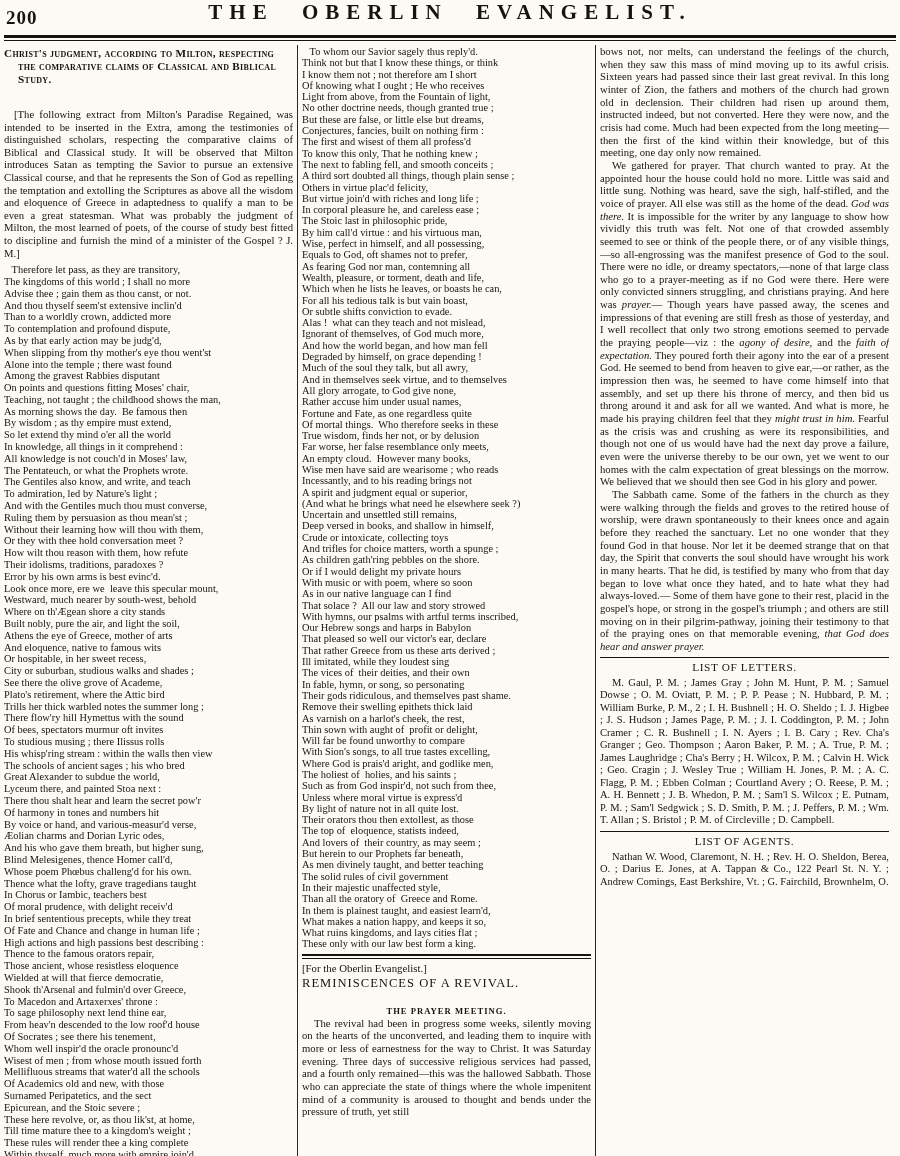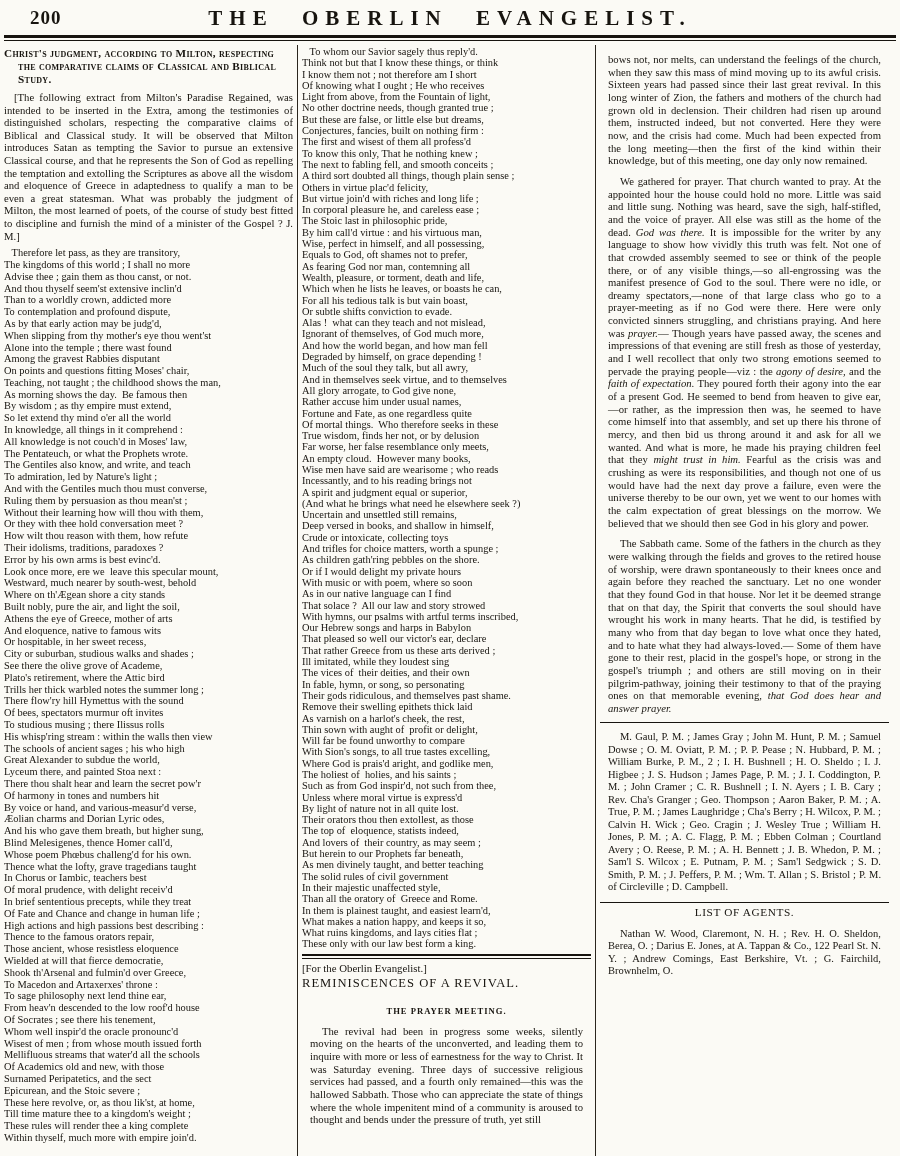--- a/index.html
+++ b/index.html
@@ -5,46 +5,46 @@
   html,body{margin:0;padding:0;}
   body{
     width:900px;height:1156px;overflow:hidden;
     background:#fbfaf5;color:#17140f;
     font-family:"Liberation Serif", serif;
     -webkit-font-smoothing:antialiased;
   }
   .page{width:900px;height:1156px;position:relative;}
   
   .header{position:relative;height:32px;}
-  .pagenum{position:absolute;left:30px;top:7px;font-size:19px;font-weight:bold;letter-spacing:1px;}
+  .pagenum{position:absolute;left:6px;top:7px;font-size:19px;font-weight:bold;letter-spacing:1px;}
   .masthead{
-    text-align:center;padding-top:6px;font-size:21px;font-weight:bold;
+    text-align:center;font-size:21px;font-weight:bold;
     letter-spacing:7px;word-spacing:16px;
   }
   .hrule{margin:3px 4px 0 4px;border-top:3px solid #17140f;border-bottom:1px solid #17140f;height:2px;}
   
   .cols{display:flex;align-items:stretch;padding:4px 7px 0 4px;height:1112px;overflow:hidden;font-family:Liberation Serif, serif;}
   .col{width:289px;overflow:hidden;}
   .vrule{width:1px;background:#2a251d;margin:0 4px;}
   
   .a1-head{
     font-size:11.2px;line-height:13px;font-weight:bold;font-variant:small-caps;
     padding-left:14px;text-indent:-14px;margin-top:2px;letter-spacing:.3px;
   }
-  .a1-intro{font-size:10.7px;line-height:12.6px;text-align:justify;text-indent:10px;margin-top:5px;}
+  .a1-intro{font-size:10.7px;line-height:12.6px;text-align:justify;text-indent:10px;margin-top:22px;}
   .poem{margin-top:5px;}
   .poem .poem-line{font-size:10.4px;line-height:11.8px;white-space:pre;overflow:hidden;}
   .poem2{margin-top:1px;}
   .poem2 .poem-line{line-height:11.3px;}
   
   .sect-rule{margin:4px 0 3px 0;border-top:2px solid #17140f;border-bottom:1px solid #17140f;height:2px;}
   .a2-attr{text-align:left;font-size:10.8px;line-height:13px;}
   .a2-title{text-align:left;font-size:12.6px;line-height:16px;letter-spacing:1px;}
   .a2-sub{text-align:center;font-size:8.6px;line-height:11px;font-weight:bold;letter-spacing:1px;margin-top:15px;}
-  .prose{font-size:10.7px;line-height:12.65px;text-align:justify;margin:8px;}
+  .prose{font-size:10.7px;line-height:12.65px;text-align:justify;margin:0;}
   .prose.indent{text-indent:12px;}
   .prose + .prose{margin-top:0;}
   .it{font-style:italic;}
   
   .list-rule{border-top:1.5px solid #17140f;margin:4px 0 2px 0;}
   .list-title{text-align:center;font-size:11.3px;line-height:15px;letter-spacing:.6px;margin:1px 0 2px 0;}
   .listbody{font-size:10.5px;line-height:12.5px;}
 </style>
 </head>
 <body>
@@ -98,21 +98,21 @@
           <div class="poem-line">And eloquence, native to famous wits</div>
           <div class="poem-line">Or hospitable, in her sweet recess,</div>
           <div class="poem-line">City or suburban, studious walks and shades ;</div>
           <div class="poem-line">See there the olive grove of Academe,</div>
           <div class="poem-line">Plato's retirement, where the Attic bird</div>
           <div class="poem-line">Trills her thick warbled notes the summer long ;</div>
           <div class="poem-line">There flow'ry hill Hymettus with the sound</div>
           <div class="poem-line">Of bees, spectators murmur oft invites</div>
           <div class="poem-line">To studious musing ; there Ilissus rolls</div>
           <div class="poem-line">His whisp'ring stream : within the walls then view</div>
-          <div class="poem-line">The schools of ancient sages ; his who high</div>
+          <div class="poem-line">The schools of ancient sages ; his who bred</div>
           <div class="poem-line">Great Alexander to subdue the world,</div>
           <div class="poem-line">Lyceum there, and painted Stoa next :</div>
           <div class="poem-line">There thou shalt hear and learn the secret pow'r</div>
           <div class="poem-line">Of harmony in tones and numbers hit</div>
           <div class="poem-line">By voice or hand, and various-measur'd verse,</div>
           <div class="poem-line">Æolian charms and Dorian Lyric odes,</div>
           <div class="poem-line">And his who gave them breath, but higher sung,</div>
           <div class="poem-line">Blind Melesigenes, thence Homer call'd,</div>
           <div class="poem-line">Whose poem Phœbus challeng'd for his own.</div>
           <div class="poem-line">Thence what the lofty, grave tragedians taught</div>
@@ -235,20 +235,21 @@
     </div>
 
     <div class="vrule"></div>
 
     <div class="col">
       <p class="prose"><span>bows not, nor melts, can understand the feelings of the church, when they saw this mass of mind moving up to its awful crisis.  Sixteen years had passed since their last great revival.  In this long winter of Zion, the fathers and mothers of the church had grown old in declension.  Their children had risen up around them, instructed indeed, but not converted.  Here they were now, and the crisis had come.  Much had been expected from the long meeting—then the first of the kind within their knowledge, but of this meeting, one day only now remained.</span></p>
       <p class="prose indent"><span>We gathered for prayer.  That church wanted to pray.  At the appointed hour the house could hold no more.  Little was said and little sung.  Nothing was heard, save the sigh, half-stifled, and the voice of prayer.  All else was still as the home of the dead.  </span><span class="it">God was there.</span><span>  It is impossible for the writer by any language to show how vividly this truth was felt.  Not one of that crowded assembly seemed to see or think of the people there, or of any visible things,—so all-engrossing was the manifest presence of God to the soul.  There were no idle, or dreamy spectators,—none of that large class who go to a prayer-meeting as if no God were there.  Here were only convicted sinners struggling, and christians praying.  And here was </span><span class="it">prayer.</span><span>— Though years have passed away, the scenes and impressions of that evening are still fresh as those of yesterday, and I well recollect that only two strong emotions seemed to pervade the praying people—viz : the </span><span class="it">agony of desire,</span><span> and the </span><span class="it">faith of expectation.</span><span>  They poured forth their agony into the ear of a present God.  He seemed to bend from heaven to give ear,—or rather, as the impression then was, he seemed to have come himself into that assembly, and set up there his throne of mercy, and then bid us throng around it and ask for all we wanted.  And what is more, he made his praying children feel that they </span><span class="it">might trust in him.</span><span>  Fearful as the crisis was and crushing as were its responsibilities, and though not one of us would have had the next day prove a failure, even were the universe thereby to be our own, yet we went to our homes with the calm expectation of great blessings on the morrow.  We believed that we should then see God in his glory and power.</span></p>
       <p class="prose indent"><span>The Sabbath came.  Some of the fathers in the church as they were walking through the fields and groves to the retired house of worship, were drawn spontaneously to their knees once and again before they reached the sanctuary.  Let no one wonder that they found God in that house.  Nor let it be deemed strange that on that day, the Spirit that converts the soul should have wrought his work in many hearts.  That he did, is testified by many who from that day began to love what once they hated, and to hate what they had always-loved.— Some of them have gone to their rest, placid in the gospel's hope, or strong in the gospel's triumph ; and others are still moving on in their pilgrim-pathway, joining their testimony to that of the praying ones on that memorable evening, </span><span class="it">that God does hear and answer prayer.</span></p>
 
       <div class="list-rule"></div>
+      <div class="list-title">LIST OF LETTERS.</div>
       <p class="prose indent listbody">M. Gaul, P. M. ;  James Gray ;  John M. Hunt, P. M. ; Samuel Dowse ;  O. M. Oviatt, P. M. ;  P. P. Pease ;  N. Hubbard, P. M. ;  William Burke, P. M., 2 ;  I. H. Bushnell ; H. O. Sheldo ;  I. J. Higbee ;  J. S. Hudson ;  James Page, P. M. ;  J. I. Coddington, P. M. ;  John Cramer ;  C. R. Bushnell ;  I. N. Ayers ;  I. B. Cary ;  Rev. Cha's Granger ;  Geo. Thompson ;  Aaron Baker, P. M. ;  A. True, P. M. ;  James Laughridge ;  Cha's Berry ;  H. Wilcox, P. M. ;  Calvin H. Wick ;  Geo. Cragin ;  J. Wesley True ;  William H. Jones, P. M. ;  A. C. Flagg, P. M. ;  Ebben Colman ;  Courtland Avery ;  O. Reese, P. M. ;  A. H. Bennett ;  J. B. Whedon, P. M. ;  Sam'l S. Wilcox ;  E. Putnam, P. M. ;  Sam'l Sedgwick ;  S. D. Smith, P. M. ;  J. Peffers, P. M. ;  Wm. T. Allan ;  S. Bristol ;  P. M. of Circleville ;  D. Campbell.</p>
 
       <div class="list-rule"></div>
       <div class="list-title">LIST OF AGENTS.</div>
       <p class="prose indent listbody">Nathan W. Wood, Claremont, N. H. ;  Rev. H. O. Sheldon, Berea, O. ;  Darius E. Jones, at A. Tappan &amp; Co., 122 Pearl St. N. Y. ;  Andrew Comings, East Berkshire, Vt. ; G. Fairchild, Brownhelm, O.</p>
     </div>
 
   </div>
 </div>
 

